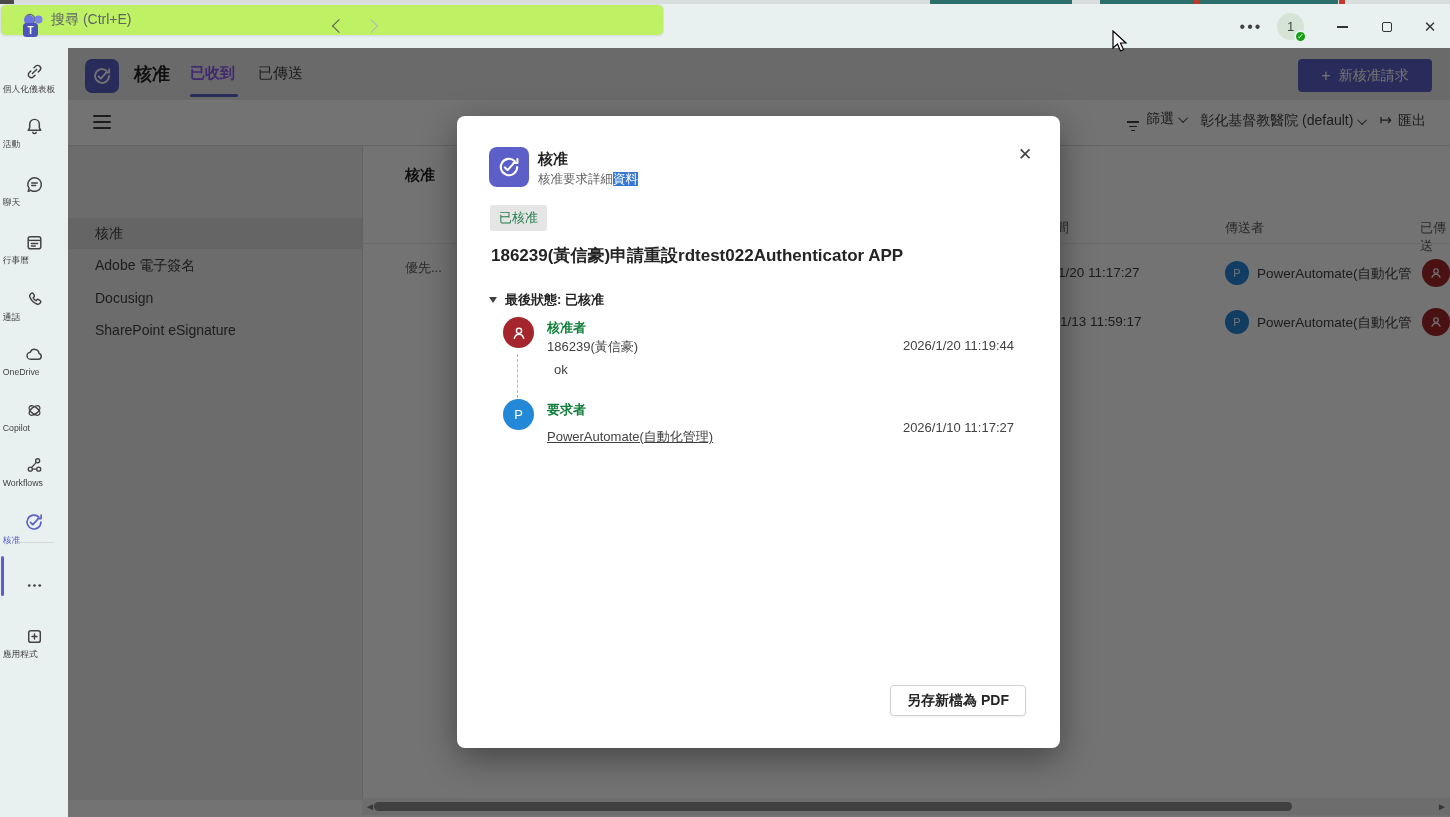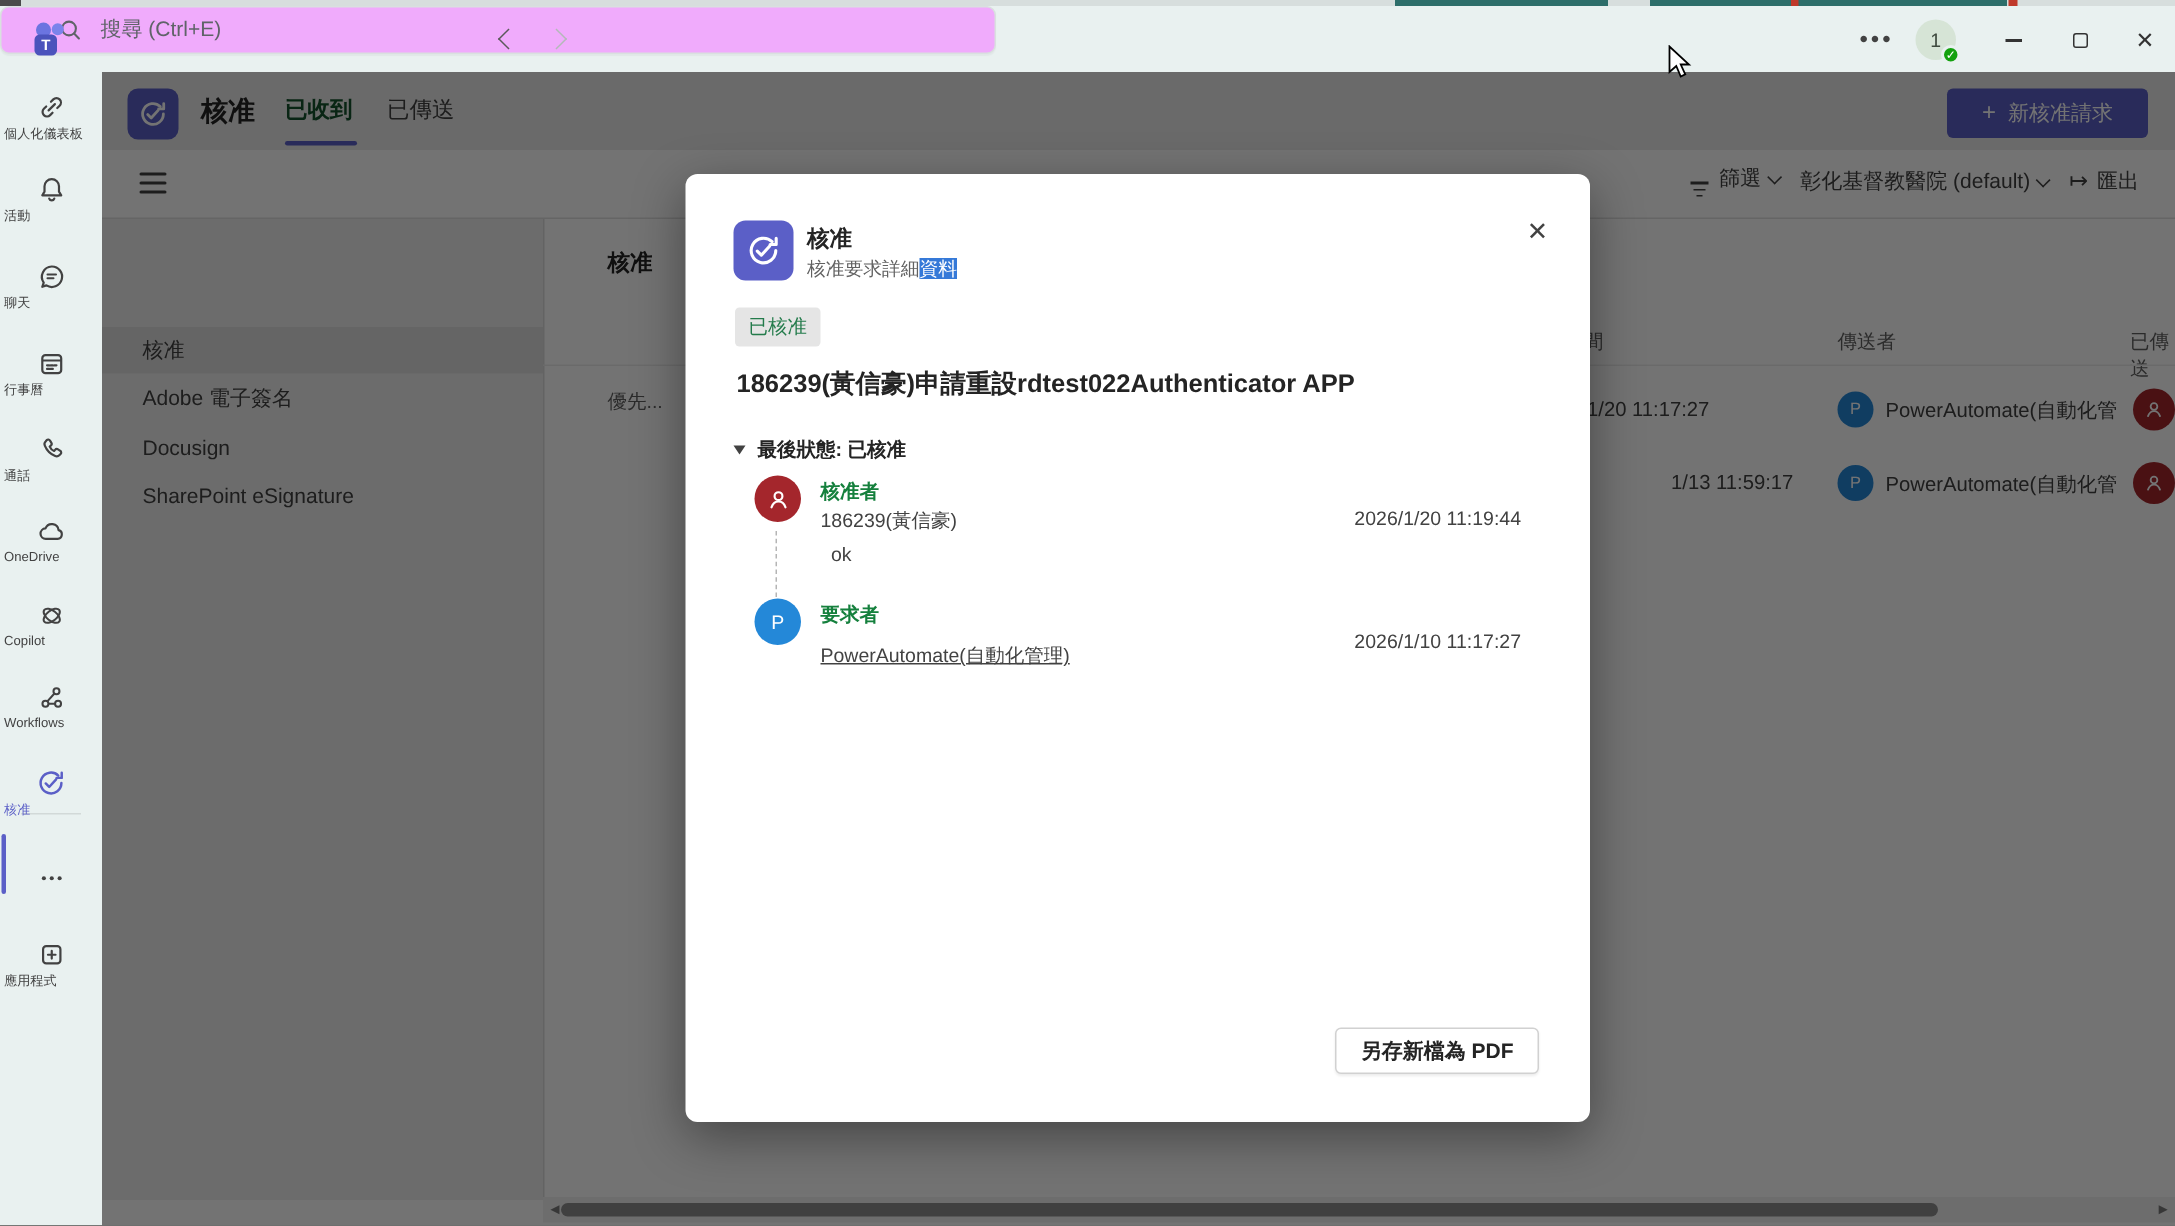--- a/index.html
+++ b/index.html
@@ -12,21 +12,21 @@
   .strip-seg{position:absolute;top:0;height:4px;background:#2d6e6a;}
   .strip-dark{position:absolute;top:0;height:4px;background:#4a4a4a;}
   .strip-red{position:absolute;top:0;height:4px;background:#c0392b;}
 
   
   .titlebar{left:0;top:4px;width:1450px;height:44px;background:#e9f1f0;}
   .teams-logo{left:20px;top:9px;width:27px;height:27px;}
   .navchev{top:17px;width:10px;height:10px;border-left:1.8px solid #5a5a5a;border-bottom:1.8px solid #5a5a5a;}
   .chev-back{left:334px;transform:rotate(45deg);}
   .chev-fwd{left:366px;transform:rotate(225deg);border-color:#b3b9b9;}
-  .searchbox{left:393px;top:8px;width:664px;height:32px;background:#f0abfc;border:1px solid #d9e0df;border-radius:6px;display:flex;align-items:center;padding-left:38px;color:#5f6368;font-size:14px;box-shadow:0 1px 1px rgba(0,0,0,.04);}
+  .searchbox{left:393px;top:8px;width:664px;height:32px;background:#bef264;border:1px solid #d9e0df;border-radius:6px;display:flex;align-items:center;padding-left:22px;color:#5f6368;font-size:14px;box-shadow:0 1px 1px rgba(0,0,0,.04);}
   .search-ic{margin-right:12px;display:inline-flex;}
   .tb-more{left:1238px;top:14px;width:26px;height:20px;color:#424242;font-size:16px;letter-spacing:2px;text-align:center;}
   .tb-avatar{left:1277px;top:9px;width:27px;height:27px;border-radius:50%;background:#d6e4d6;color:#3f4a3f;font-size:13px;display:flex;align-items:center;justify-content:center;}
   .presence{position:absolute;right:-3px;bottom:-3px;width:13px;height:13px;border-radius:50%;background:#13a10e;border:2px solid #e9f1f0;color:#fff;font-size:8px;line-height:9px;text-align:center;}
   .win-btn{top:12px;width:30px;height:22px;display:flex;align-items:center;justify-content:center;color:#333;}
   .min-glyph{display:block;width:11px;height:1.6px;background:#333;}
   .max-glyph{display:block;width:10px;height:10px;border:1.4px solid #333;border-radius:2px;}
   .close-glyph{font-size:15px;color:#333;}
 
   
@@ -37,21 +37,21 @@
   .rail-active{color:#5b5fc7;}
   .rail-bar{position:absolute;left:1px;top:508px;width:3px;height:40px;border-radius:3px;background:#5b5fc7;}
   .rail-divider{position:absolute;left:14px;top:494px;width:40px;height:1px;background:#d2d9d8;}
 
   
   .content{left:68px;top:48px;width:1382px;height:769px;background:#fff;}
   .app-header{position:absolute;left:0;top:0;width:1382px;height:52px;background:#ebebeb;}
   .app-ic{position:absolute;left:17px;top:11px;width:34px;height:34px;border-radius:7px;background:#5b5fc7;display:flex;align-items:center;justify-content:center;}
   .app-title{position:absolute;left:66px;top:14px;font-size:18px;font-weight:bold;color:#242424;}
   .tab{position:absolute;top:16px;font-size:15px;color:#424242;}
-  .tab-sel{font-weight:bold;color:#14532d;}
+  .tab-sel{font-weight:bold;color:#8b5cf6;}
   .tab-underline{position:absolute;left:122px;top:46px;width:48px;height:3px;border-radius:2px;background:#5b5fc7;}
   .new-req{position:absolute;left:1230px;top:11px;width:134px;height:33px;background:#5b5fc7;border-radius:4px;color:#fff;font-size:14px;display:flex;align-items:center;justify-content:center;gap:8px;}
   .plus{font-size:16px;font-weight:400;line-height:1;}
 
   .toolbar-divider{position:absolute;left:0;top:97px;width:1382px;height:1px;background:#e0e0e0;}
   .hamburger{position:absolute;left:25px;top:67px;width:18px;height:14px;display:flex;flex-direction:column;justify-content:space-between;}
   .hamburger span{display:block;height:2px;background:#424242;border-radius:1px;}
   .toolbar-right{position:absolute;right:24px;top:62px;display:flex;align-items:center;gap:12px;color:#424242;font-size:14px;}
   .tchev{display:inline-block;width:7px;height:7px;border-left:1.5px solid #424242;border-bottom:1.5px solid #424242;transform:rotate(-45deg) translateY(-2px);margin-left:7px;}
   .funnel{display:inline-flex;flex-direction:column;gap:2.5px;margin-right:7px;align-items:center;}
@@ -302,21 +302,21 @@
         </div>
       <span class="row-sender" style="left:1189px;top:217px;">PowerAutomate(自動化管</span>
       <div class="ravatar" style="left:1354px;top:211px;">
         <svg width="16" height="16" viewBox="0 0 20 20">
             <circle cx="10" cy="7.5" r="2.8" fill="none" stroke="#fff" stroke-width="1.5"></circle>
             <path d="M5 15.5c1-2.8 2.9-4.2 5-4.2s4 1.4 5 4.2" fill="none" stroke="#fff" stroke-width="1.5" stroke-linecap="round"></path>
           </svg>
       </div>
     </div>
     <div>
-      <span class="row-time" style="left:1046px;top:266px;">1/13 11:59:17</span>
+      <span class="row-time" style="left:992px;top:266px;">1/13 11:59:17</span>
       <div class="pavatar" style="left:1157px;top:262px;">
           <span>P</span>
         </div>
       <span class="row-sender" style="left:1189px;top:266px;">PowerAutomate(自動化管</span>
       <div class="ravatar" style="left:1354px;top:260px;">
         <svg width="16" height="16" viewBox="0 0 20 20">
             <circle cx="10" cy="7.5" r="2.8" fill="none" stroke="#fff" stroke-width="1.5"></circle>
             <path d="M5 15.5c1-2.8 2.9-4.2 5-4.2s4 1.4 5 4.2" fill="none" stroke="#fff" stroke-width="1.5" stroke-linecap="round"></path>
           </svg>
       </div>

